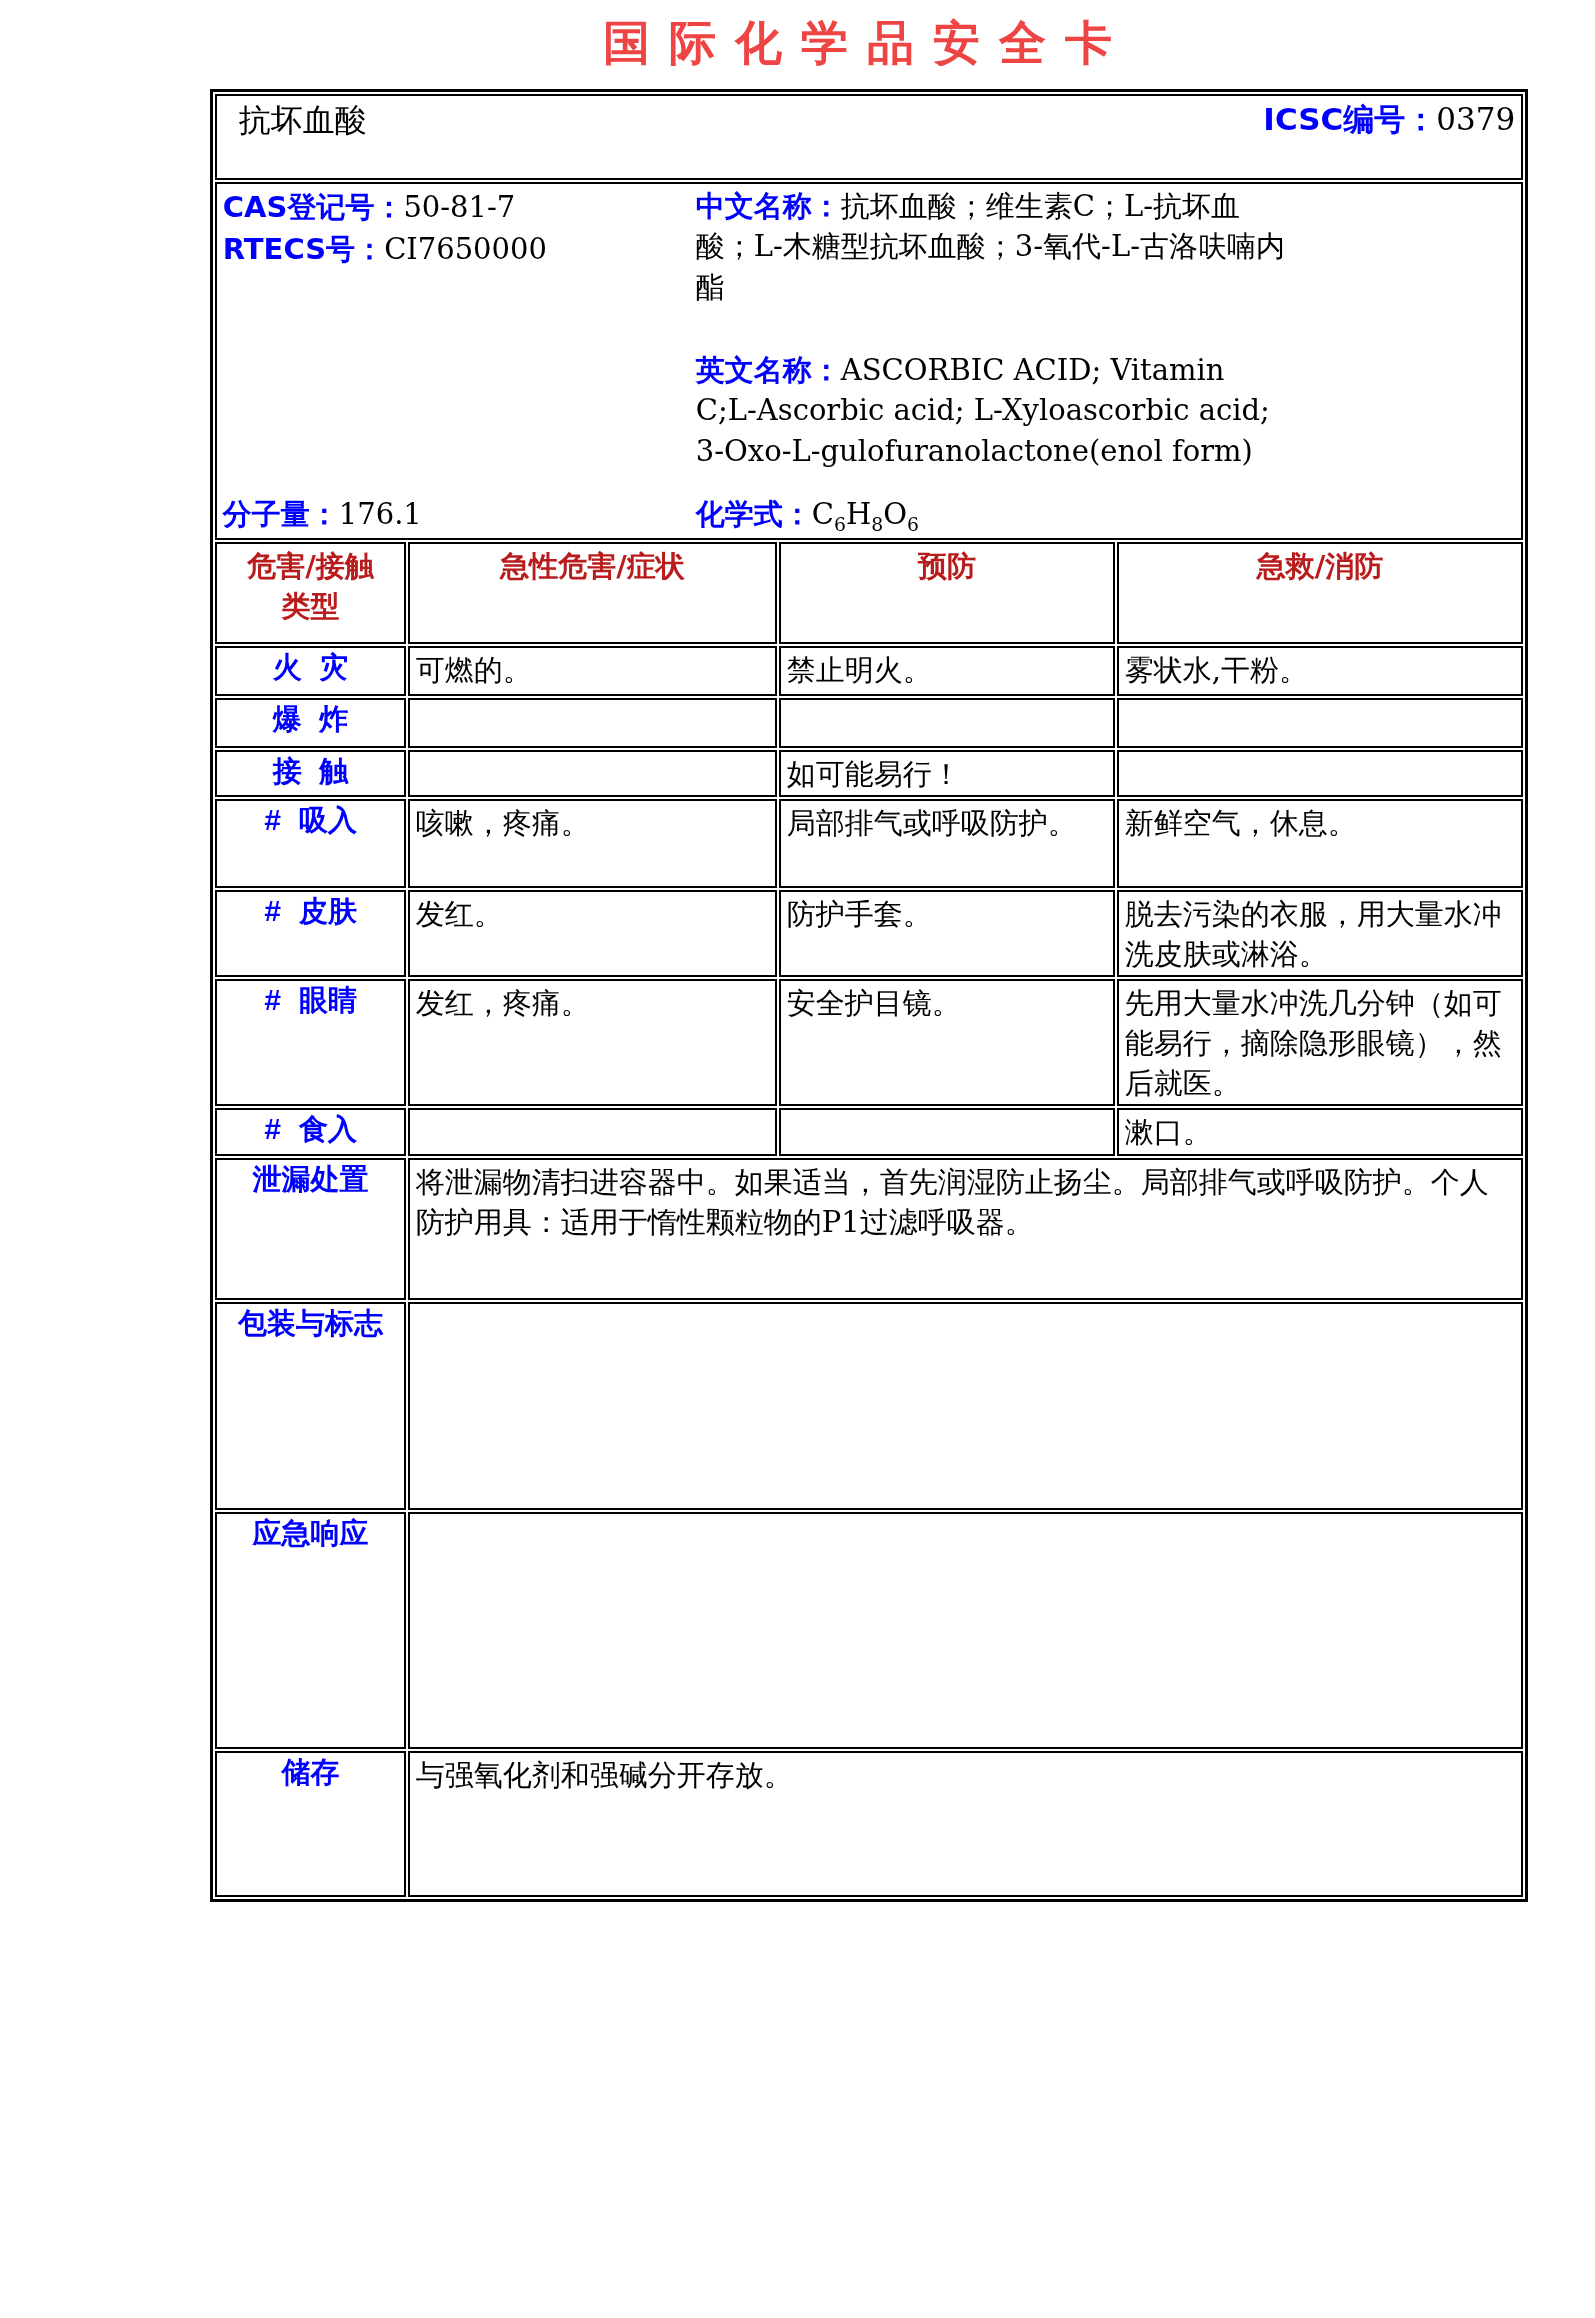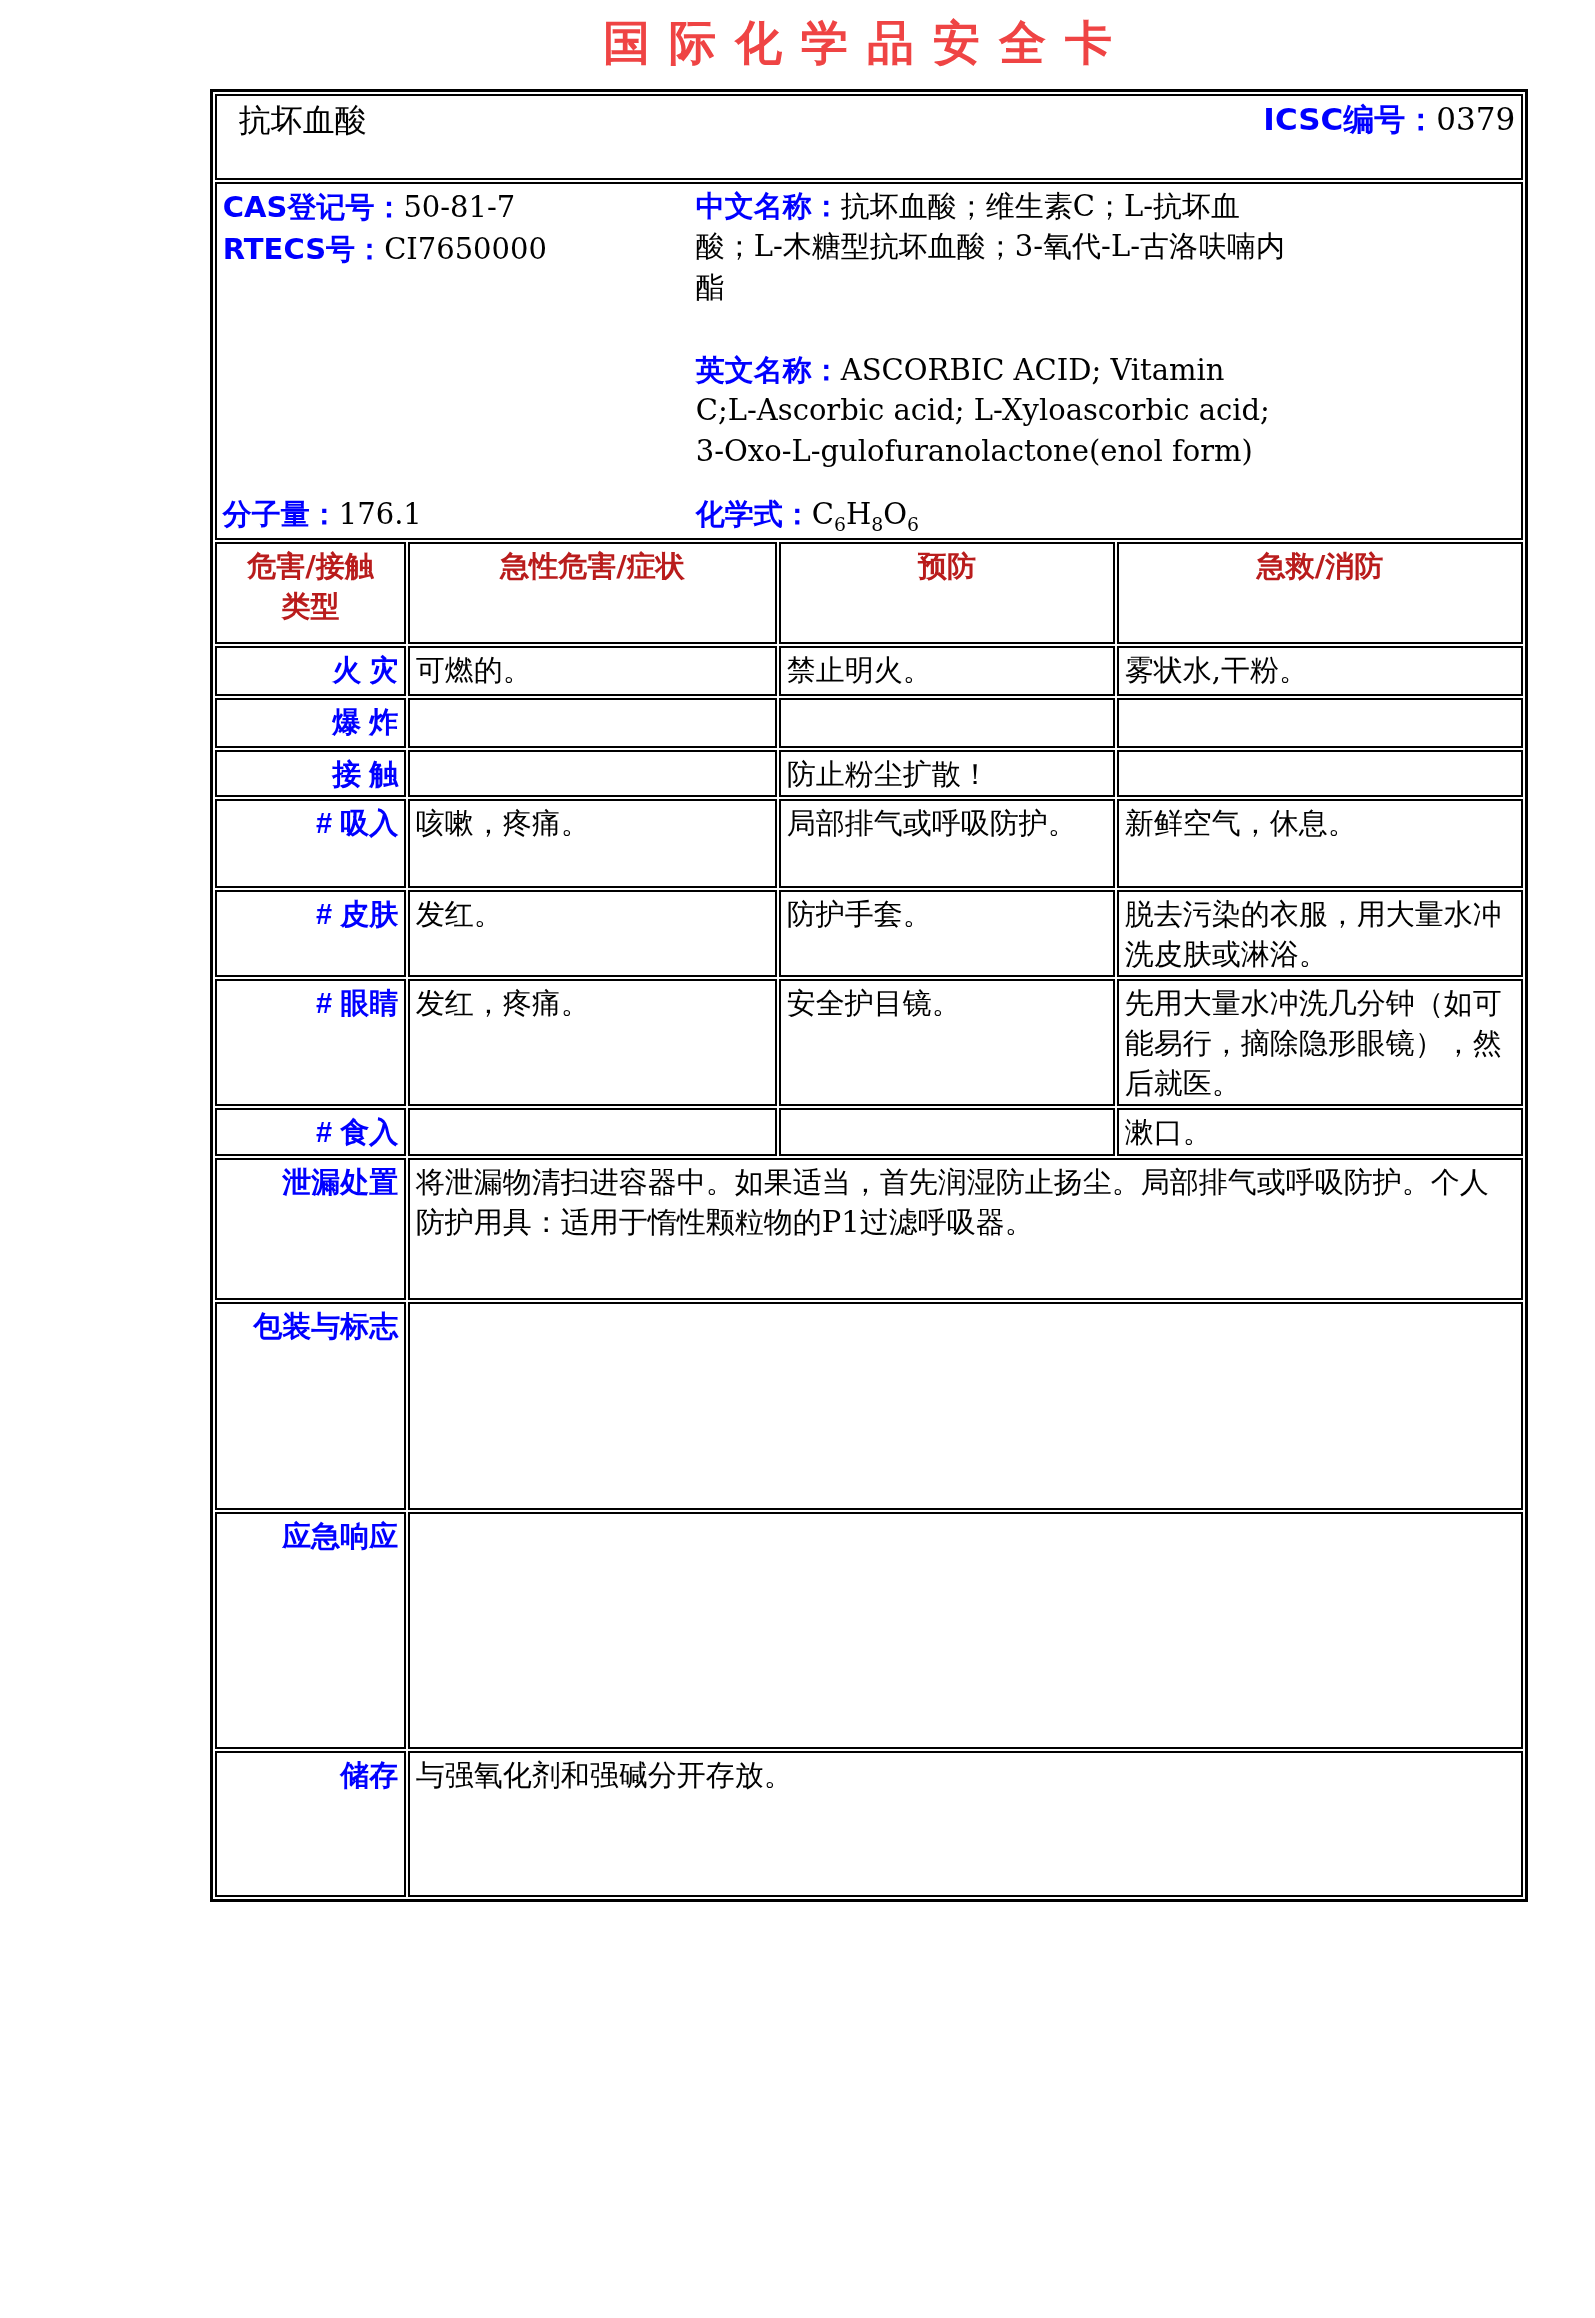--- a/index.html
+++ b/index.html
@@ -40,22 +40,22 @@
   }
   
   .blue {
     color: #0000ff;
     font-weight: bold;
     font-family: "DejaVu Sans", "Liberation Sans", sans-serif;
   }
   td.label {
     color: #0000ff;
     font-weight: bold;
-    font-family: Liberation Sans, sans-serif;
-    text-align: right;
+    font-family: Liberation Mono, monospace;
+    text-align: center;
     vertical-align: middle;
     padding: 1.5px 2.9px;
   }
   td.hdr {
     color: #b91c1c;
     font-weight: bold;
     font-family: "DejaVu Sans", "Liberation Sans", sans-serif;
     text-align: center;
     vertical-align: middle;
   }
@@ -137,21 +137,21 @@
       <tr style="height:50px">
         <td class="label">爆 炸</td>
         <td></td>
         <td></td>
         <td></td>
       </tr>
 
       <tr style="height:40px">
         <td class="label">接 触</td>
         <td></td>
-        <td>防止粉尘扩散！</td>
+        <td>如可能易行！</td>
         <td></td>
       </tr>
 
       <tr style="height:89px">
         <td class="label"># 吸入</td>
         <td>咳嗽，疼痛。</td>
         <td>局部排气或呼吸防护。</td>
         <td>新鲜空气，休息。</td>
       </tr>
 

